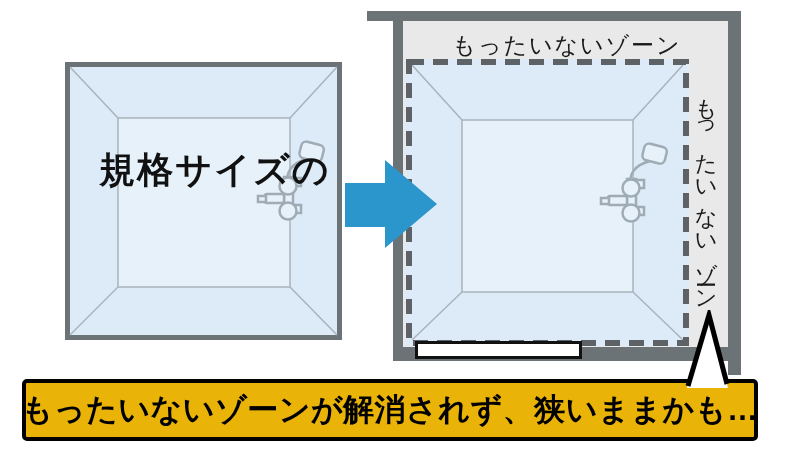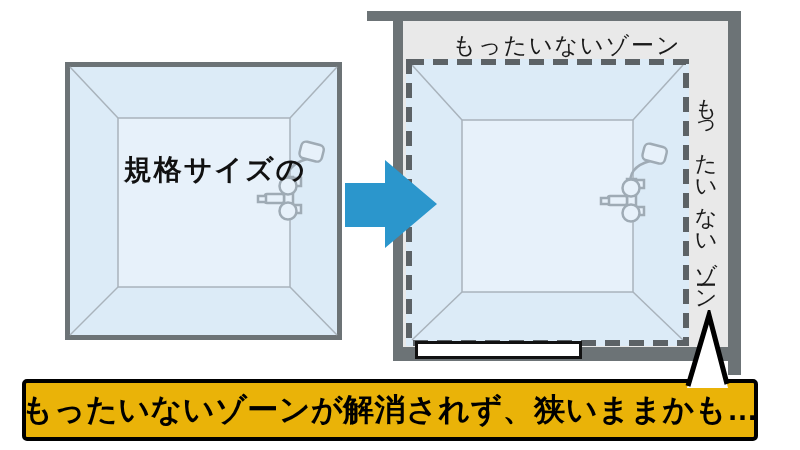--- a/index.html
+++ b/index.html
@@ -15,21 +15,21 @@
   .zone-label{
     color:#1a1a1a;font-size:23px;letter-spacing:2px;font-weight:400;
     text-align:center;white-space:nowrap;
   }
   .zone-label-vert{
     color:#1a1a1a;font-size:22px;letter-spacing:2px;font-weight:400;
     writing-mode:vertical-rl;text-orientation:upright;white-space:nowrap;
     text-align:center;
   }
   .caption{
-    color:var(--text_black);font-weight:700;font-size:28px;line-height:40px;
+    color:var(--text_black);font-weight:700;font-size:36px;line-height:40px;
     letter-spacing:2px;text-align:center;white-space:nowrap;
   }
   
   .callout{
     box-sizing:border-box;background:#eab308;border:4px solid #000;border-radius:5px;
     display:flex;align-items:center;justify-content:center;
   }
   .callout-text{
     color:#000;font-weight:700;font-size:31px;letter-spacing:0.5px;white-space:nowrap;
   }

